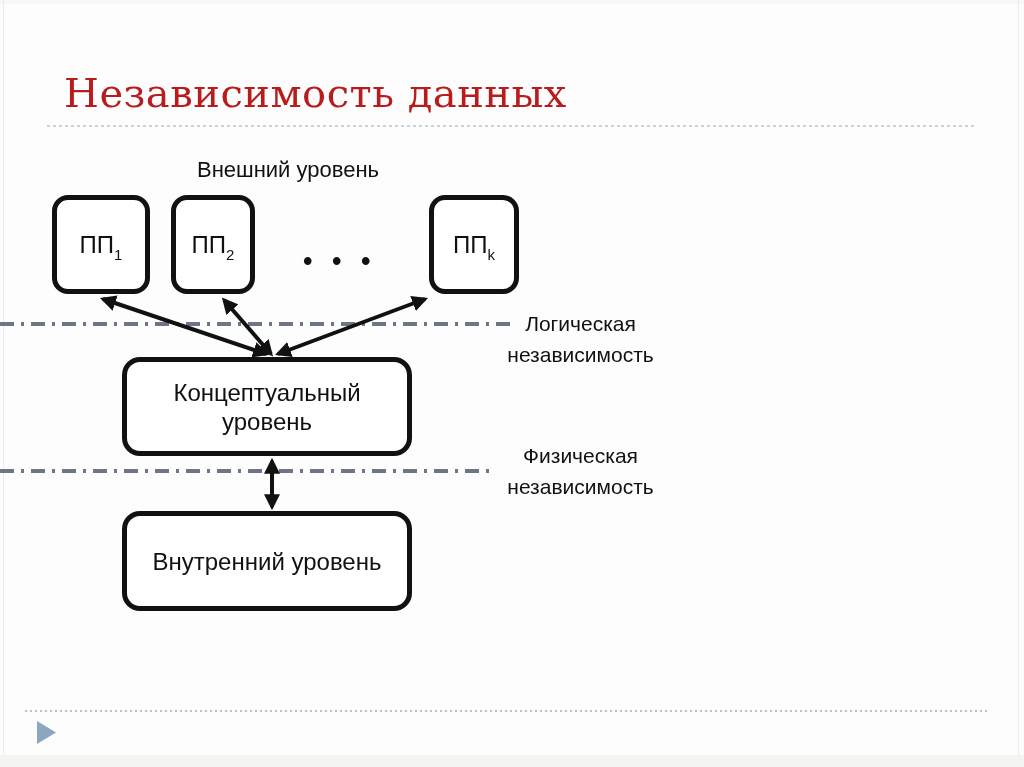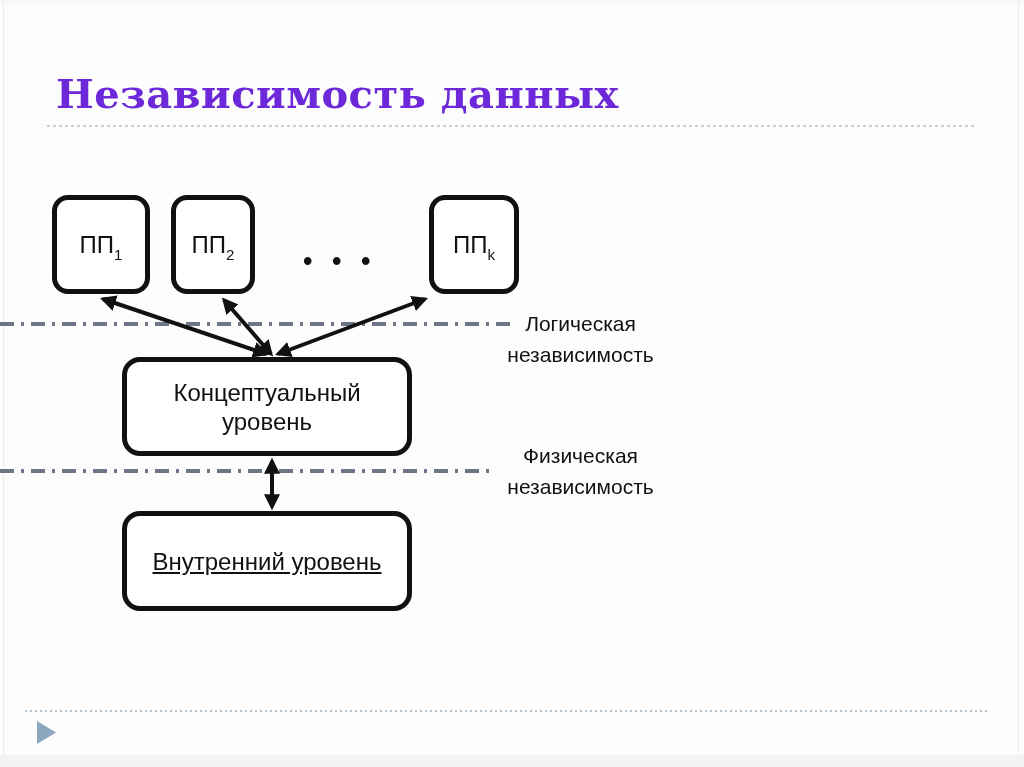--- a/index.html
+++ b/index.html
@@ -12,27 +12,26 @@
     font-family: "Liberation Sans", "DejaVu Sans", sans-serif;
     color: #111;
   }
   .edge-top    { position:absolute; left:0; top:0; width:1024px; height:4px; background:#f7f7f7; }
   .edge-left   { position:absolute; left:3px; top:0; width:1px; height:767px; background:#ececec; }
   .edge-right  { position:absolute; left:1018px; top:0; width:1px; height:767px; background:#ececec; }
   .bottom-strip{ position:absolute; left:0; top:755px; width:1024px; height:12px; background:#f4f4f2; }
 
   .slide-title {
     position: absolute;
-    left: 56px; top: 70px;
+    left: 64px; top: 70px;
     font-family: "DejaVu Serif", "Liberation Serif", serif;
     font-size: 40px;
     letter-spacing: 0.5px;
-    color: #6d28d9;
+    color: #b91c1c;
     white-space: nowrap;
-    font-weight: bold;
   }
   .title-underline {
     position: absolute;
     left: 47px; top: 125px;
     width: 928px; height: 2px;
     background: repeating-linear-gradient(90deg, #c6d4de 0 3px, transparent 3px 6px);
   }
 
   .ext-label {
     position: absolute;
@@ -80,21 +79,21 @@
     border-radius: 18px;
     background: #fff;
     display: flex;
     align-items: center;
     justify-content: center;
     text-align: center;
     font-size: 24px;
     line-height: 29px;
   }
   .conceptual { top: 357px; height: 99px; }
-  .internal   { top: 511px; height: 100px; text-decoration: underline; }
+  .internal   { top: 511px; height: 100px; }
   .conceptual .box-text { width: 220px; }
   .internal   .box-text { width: 280px; }
 
   .sep-label {
     position: absolute;
     left: 493px;
     width: 175px;
     text-align: center;
     font-size: 21px;
     line-height: 31px;
@@ -121,20 +120,21 @@
 
 <div class="slide">
 
   <div class="edge-top"></div>
   <div class="edge-left"></div>
   <div class="edge-right"></div>
 
   <div class="slide-title">Независимость данных</div>
   <div class="title-underline"></div>
 
+  <div class="ext-label">Внешний уровень</div>
 
   <div class="ppbox pp1">
     <span><span>ПП</span><sub>1</sub></span>
   </div>
   <div class="ppbox pp2">
     <span><span>ПП</span><sub>2</sub></span>
   </div>
   <div class="ppbox pp3">
     <span><span>ПП</span><sub>k</sub></span>
   </div>

